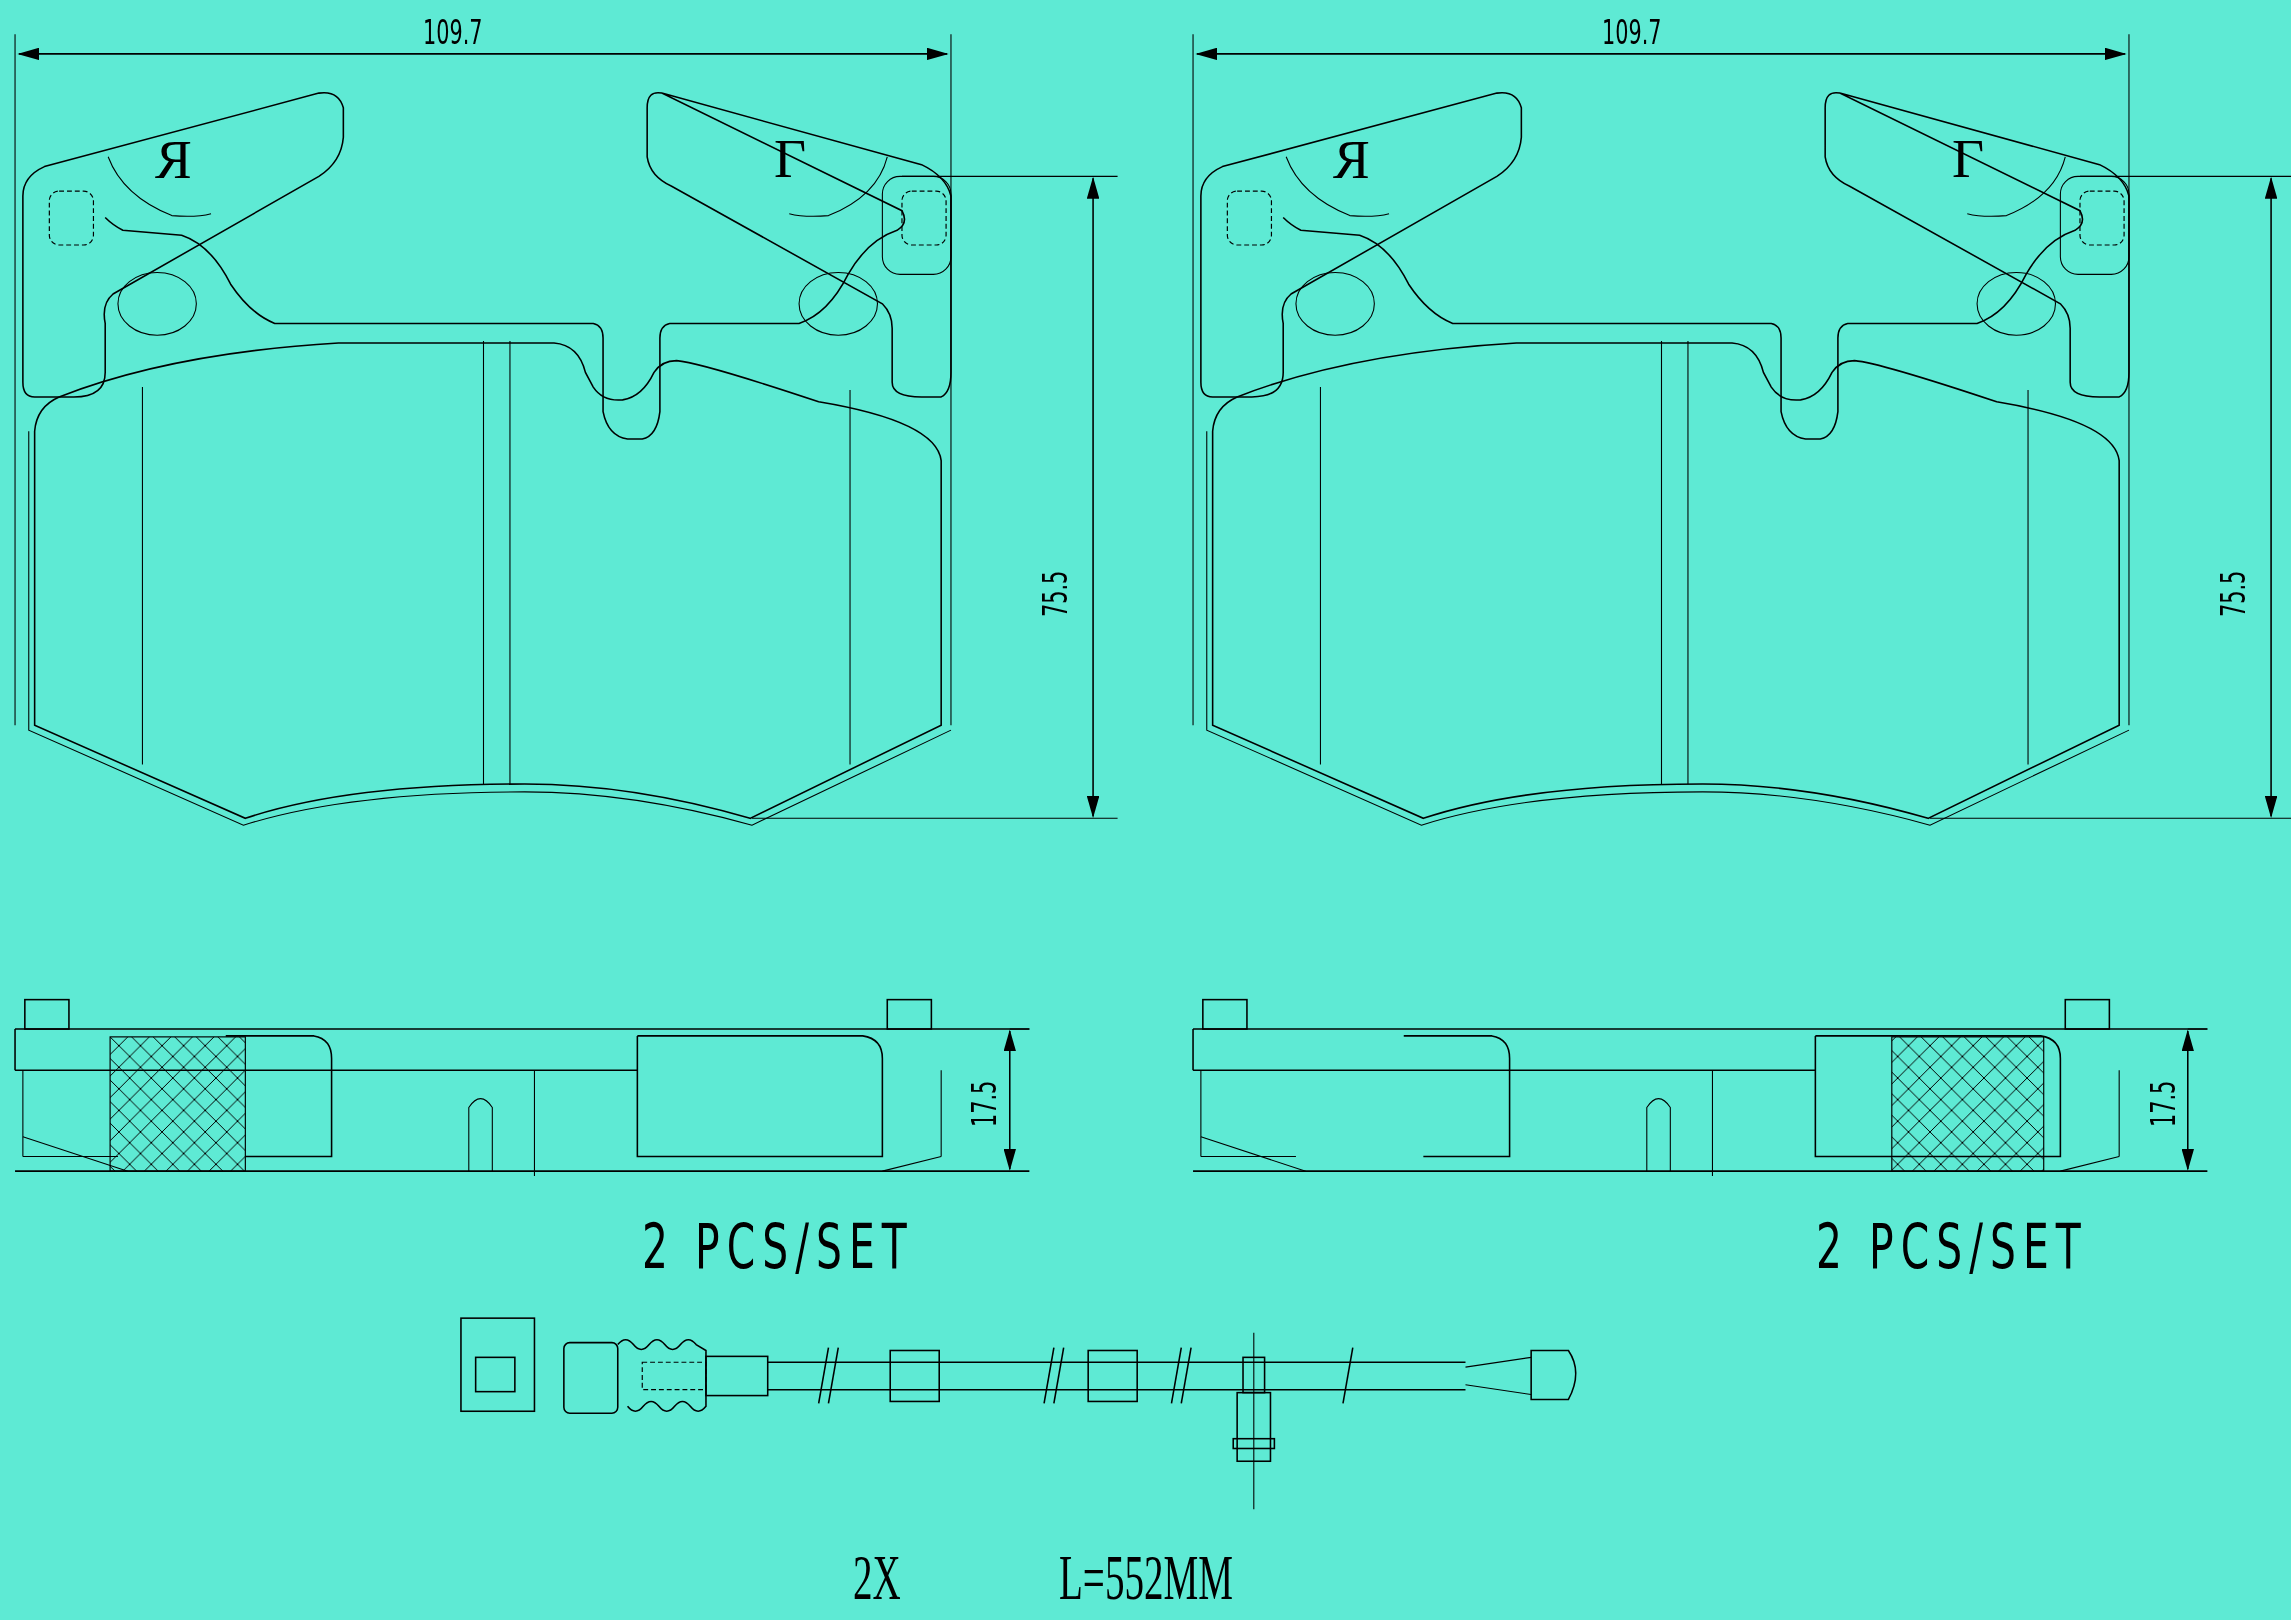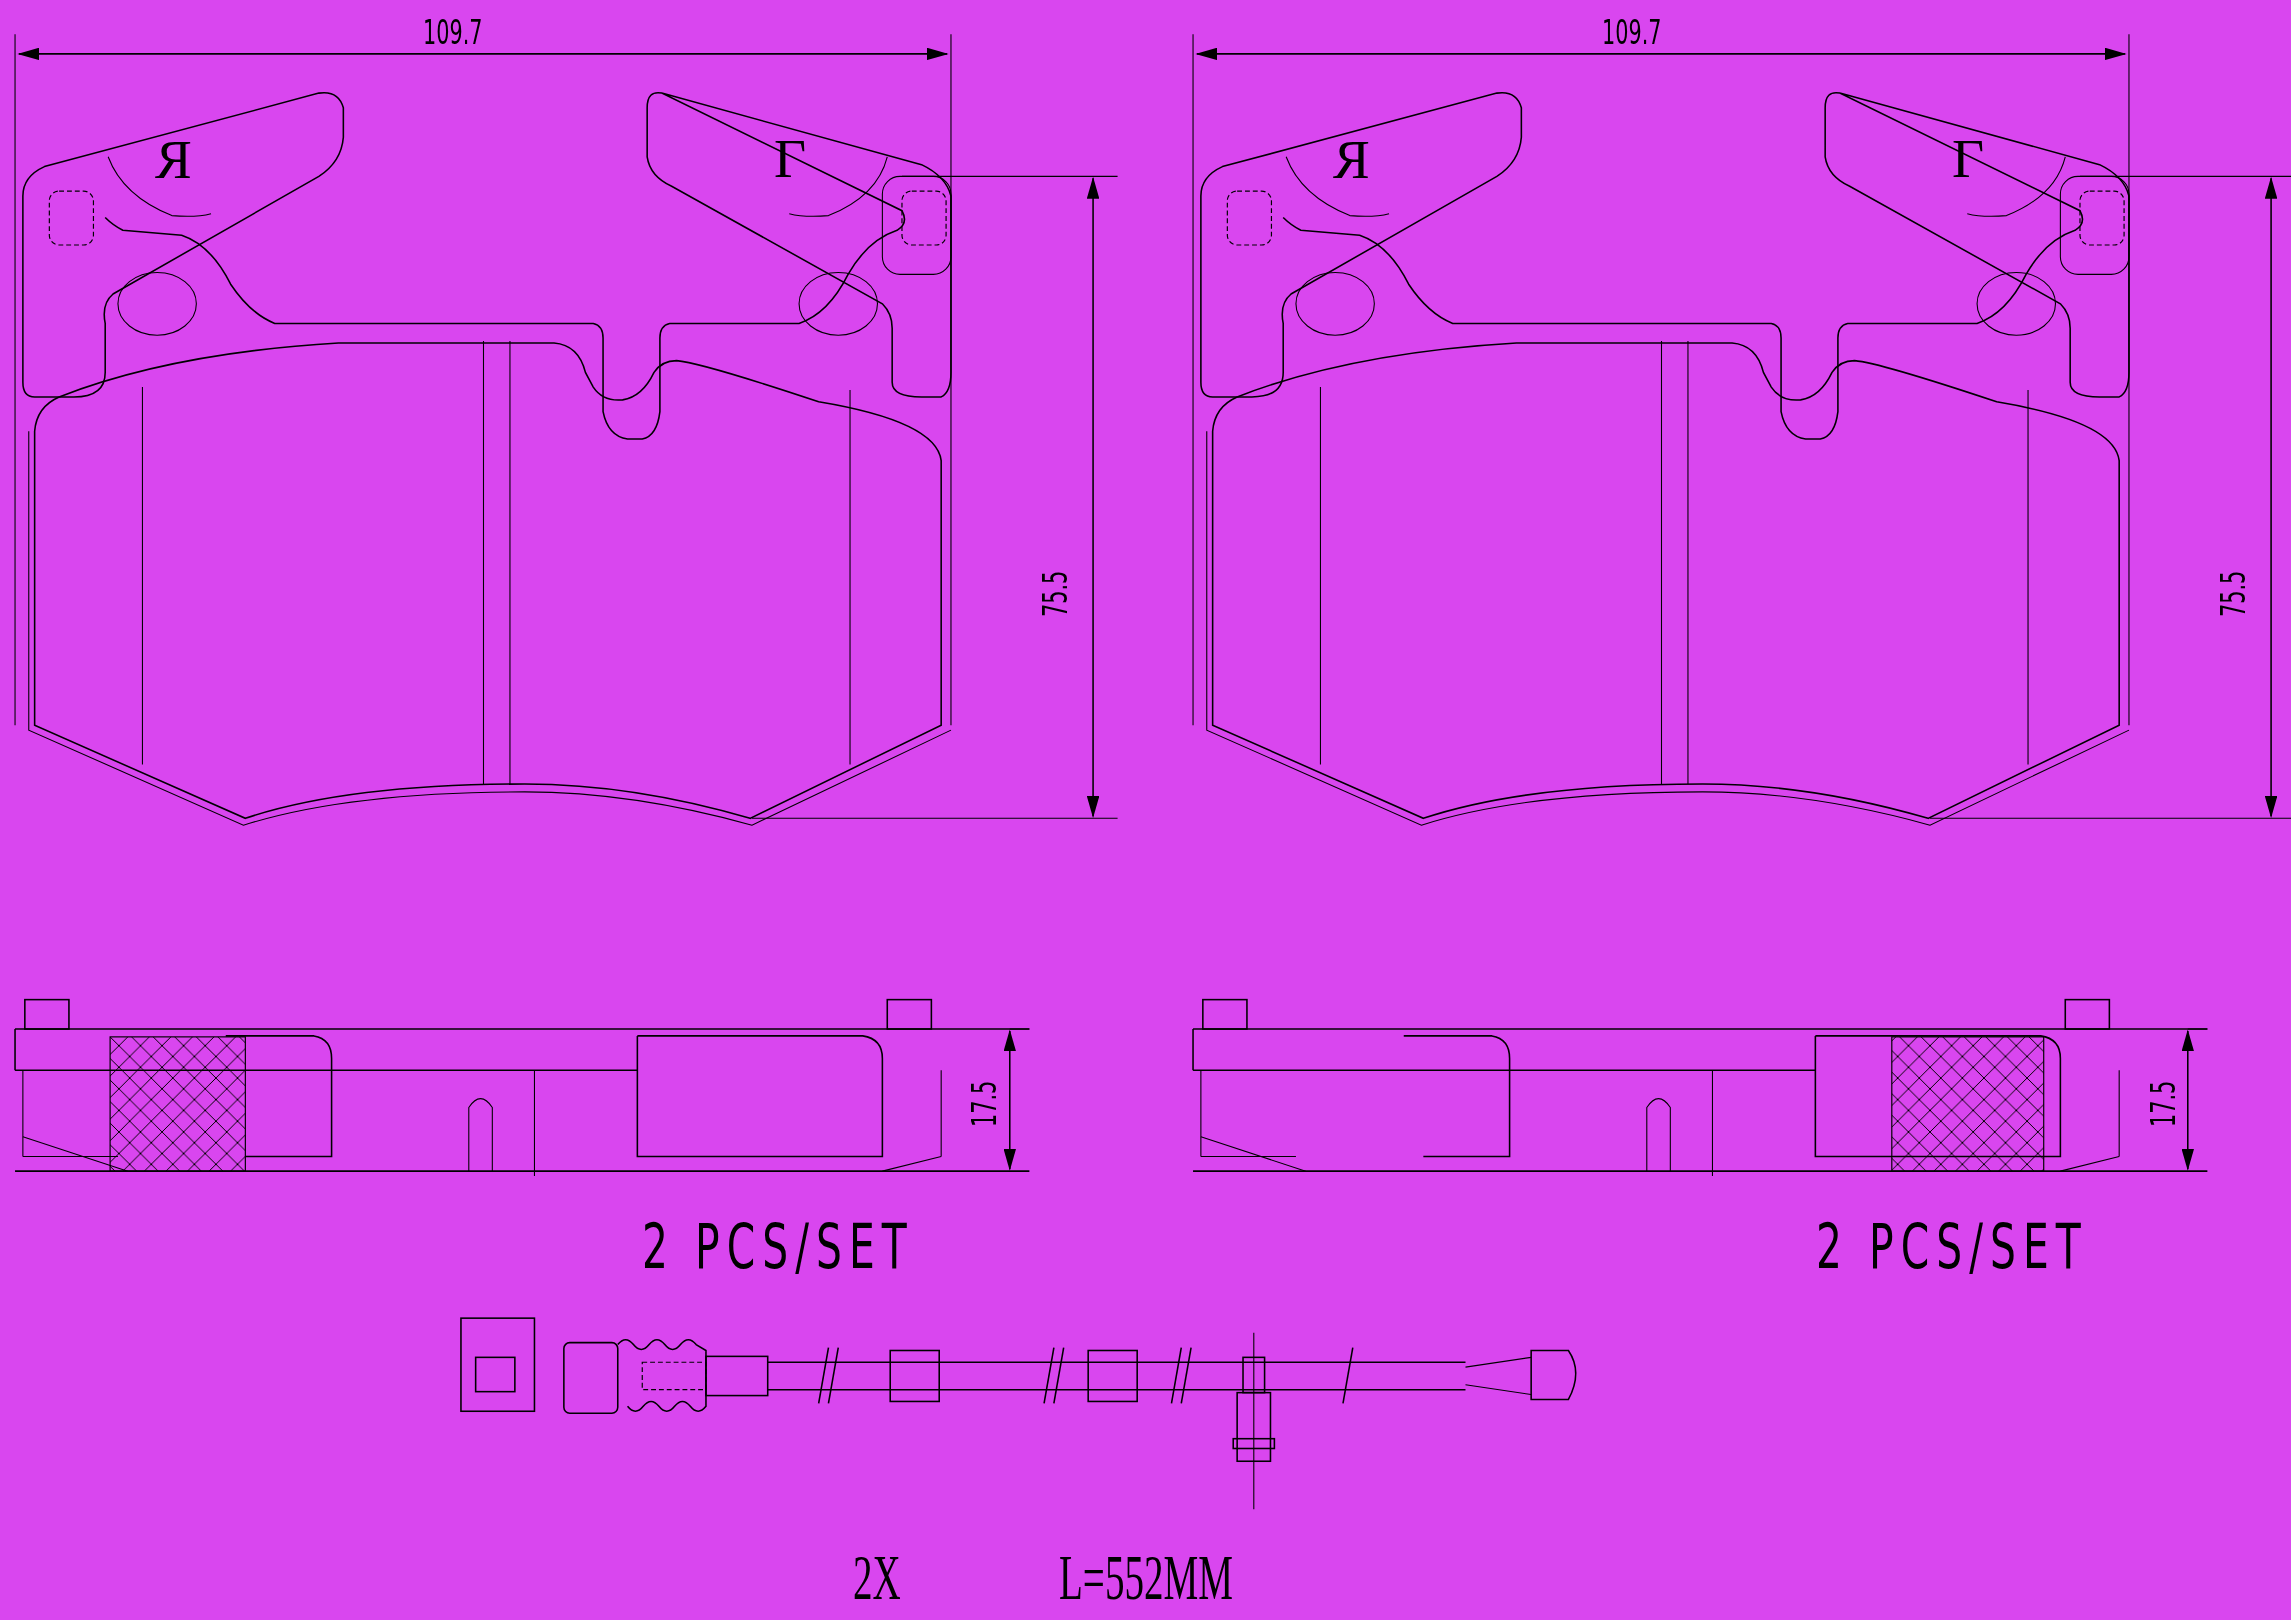--- a/index.html
+++ b/index.html
@@ -1,16 +1,16 @@
 <!DOCTYPE html>
 <html><head>
 <meta charset="utf-8">
 <style>
   html,body{margin:0;padding:0;background:#fff;}
-  #canvas{position:relative;width:2292px;height:1620px;background:#d946ef;overflow:hidden;}
+  #canvas{position:relative;width:2292px;height:1620px;background:#5eead4;overflow:hidden;}
   svg{position:absolute;left:0;top:0;}
   .ln{fill:none;stroke:#000;stroke-width:1.6;}
   .thin{fill:none;stroke:#000;stroke-width:1.1;}
   .dash{fill:none;stroke:#000;stroke-width:1.2;stroke-dasharray:5 3;}
   .lbl{position:absolute;font-family:"DejaVu Sans Condensed","DejaVu Sans",sans-serif;color:#000;white-space:nowrap;line-height:1;}
   .dim{font-size:33px;font-weight:300;transform:scaleX(0.7);transform-origin:left top;}
   .dimv{font-size:33px;transform-origin:left top;}
   .pcs{font-size:63px;font-weight:300;letter-spacing:9.8px;transform:scaleX(0.72);transform-origin:left top;}
   .serif{font-family:"Liberation Serif","DejaVu Serif",serif;font-size:63px;transform:scaleX(0.62);transform-origin:left top;}
   .mark{font-family:"Liberation Serif","DejaVu Serif",serif;font-size:55px;}

